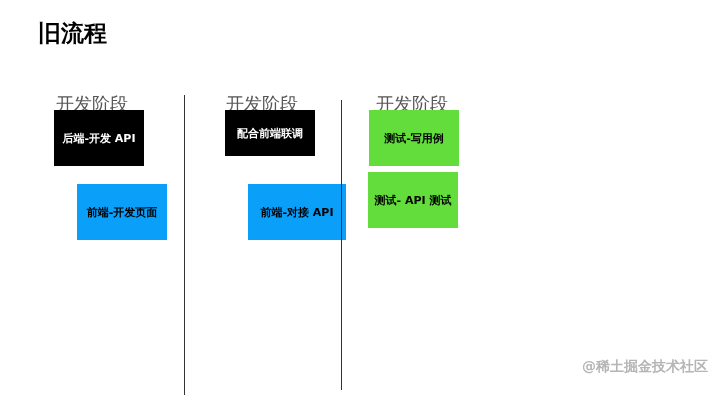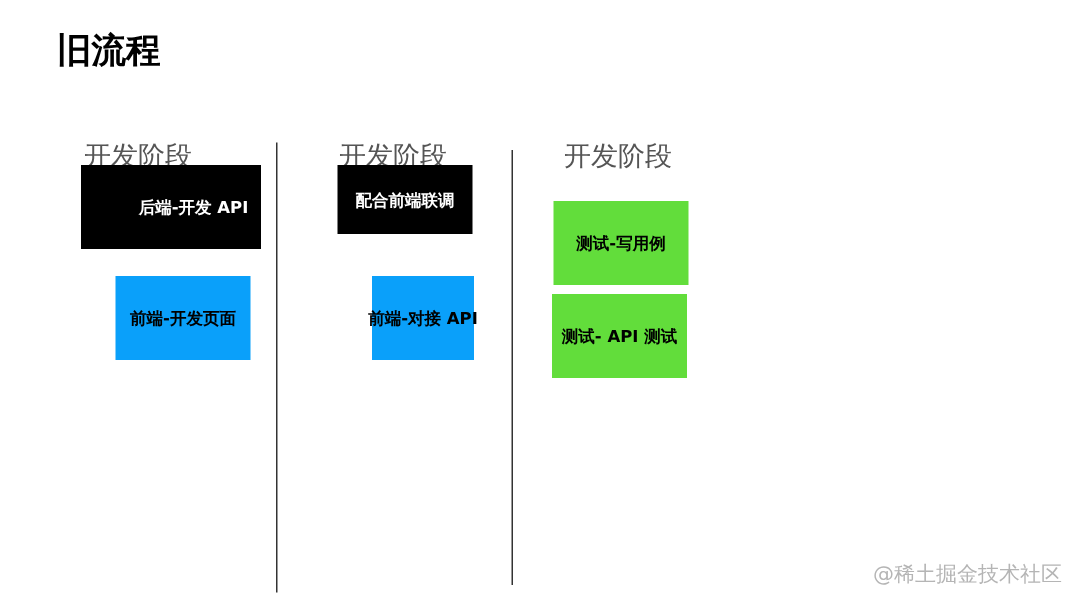--- a/index.html
+++ b/index.html
@@ -4,39 +4,39 @@
 <style>
   html, body { margin:0; padding:0; }
   body { width:720px; height:405px; background:#ffffff; position:relative; overflow:hidden;
          font-family:"DejaVu Sans", "Liberation Sans", sans-serif; }
   .title { position:absolute; left:38px; top:18px; font-size:23px; font-weight:bold; color:#000; letter-spacing:0px; }
   .stage { position:absolute; font-size:18px; color:#555;margin-top:24px; }
   .box { position:absolute; display:flex; align-items:center; justify-content:center;
          font-size:11px; font-weight:bold; white-space:nowrap; }
   .black { background:#000000; color:#ffffff; }
   .blue { background:#0aa0fa; color:#000000;margin-left:23px; }
-  .green { background:#62dd3b; color:#000000;margin-top:24px; }
+  .green { background:#62dd3b; color:#000000; }
   .vline { position:absolute; width:1px; background:#333; }
-  .watermark { position:absolute; right:12px; top:374px; font-size:14px; color:#b5b5b5; }
+  .watermark { position:absolute; right:12px; top:358px; font-size:14px; color:#b5b5b5;font-weight:bold; }
 </style>
 </head>
 <body>
 
 <div class="title">旧流程</div>
 
 <div class="stage" style="left:56px; top:68px;">开发阶段</div>
 <div class="stage" style="left:226px; top:68px;">开发阶段</div>
 <div class="stage" style="left:376px; top:68px;">开发阶段</div>
 
-<div class="box black" style="left:54px; top:110px; width:90px; height:56px;padding-left:30px;">后端-开发 API</div>
+<div class="box black" style="left:54px; top:110px; width:90px; height:56px;">后端-开发 API</div>
 <div class="box blue" style="left:54px; top:184px; width:90px; height:56px;">前端-开发页面</div>
 
 <div class="vline" style="left:184px; top:95px; height:300px;"></div>
 
 <div class="box black" style="left:225px; top:110px; width:90px; height:46px;">配合前端联调</div>
-<div class="box blue" style="left:225px; top:184px; width:68px; height:56px;">前端-对接 API</div>
+<div class="box blue" style="left:225px; top:184px; width:98px; height:56px;">前端-对接 API</div>
 
 <div class="vline" style="left:341px; top:100px; height:290px;"></div>
 
 <div class="box green" style="left:369px; top:110px; width:90px; height:56px;">测试-写用例</div>
 <div class="box green" style="left:368px; top:172px; width:90px; height:56px;">测试- API 测试</div>
 
 <div class="watermark">@稀土掘金技术社区</div>
 
 </body></html>

